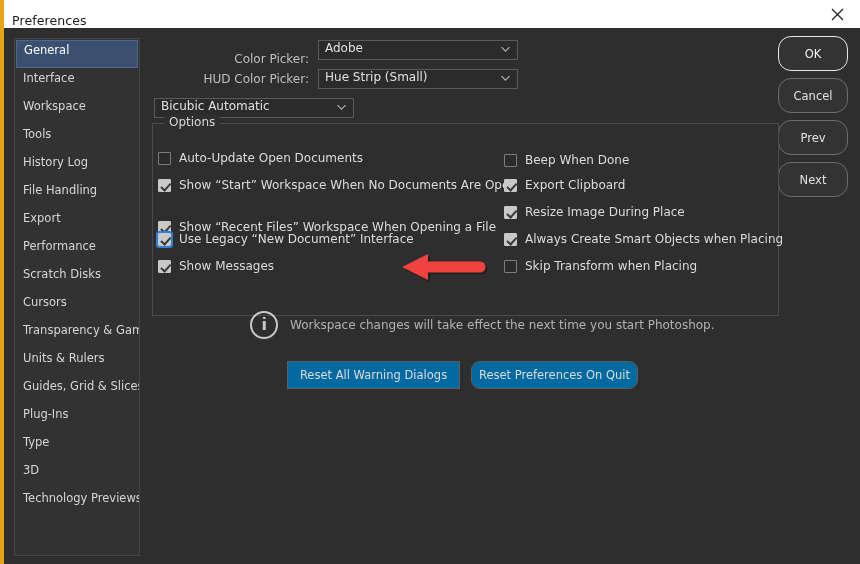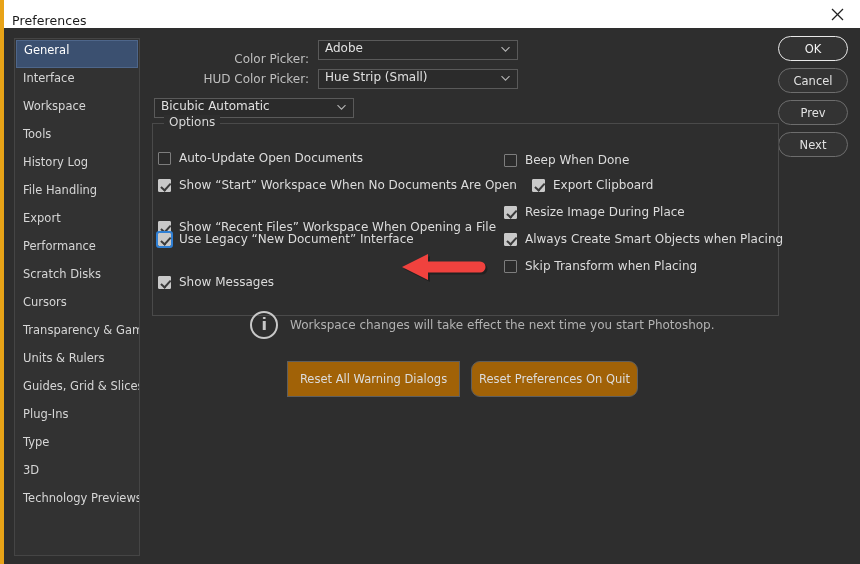--- a/index.html
+++ b/index.html
@@ -87,21 +87,21 @@
 
   
   #actions {
     position: absolute;
     right: 12px;
     top: 8px;
     width: 70px;
   }
   .pill-btn {
     width: 70px;
-    height: 25px;
+    height: 35px;
     margin-bottom: 7px;
     border-radius: 13px;
     background: #333333;
     border: 1px solid #6d6d6d;
     color: #e2e2e2;
     font-size: 11.5px;
     display: flex;
     align-items: center;
     justify-content: center;
     box-sizing: border-box;
@@ -243,22 +243,22 @@
   #note-text {
     margin-left: 12px;
     font-size: 12px;
     color: #b2b2b2;
     white-space: nowrap;
   }
 
   
   .rect-btn {
     position: absolute;
-    height: 36px;
-    background: #a16207;
+    height: 28px;
+    background: #0369a1;
     border: 1px solid #5e5e5e;
     box-sizing: border-box;
     display: flex;
     align-items: center;
     justify-content: center;
     font-size: 11.5px;
     color: #dcdcdc;
     cursor: default;
     font-family: inherit;
     white-space: nowrap;
@@ -360,31 +360,31 @@
           <span class="chk-label">Show “Start” Workspace When No Documents Are Open</span>
         </div>
         <div class="chk-row" style="left: 154px; top: 190px;">
           <span class="chk on"></span>
           <span class="chk-label">Show “Recent Files” Workspace When Opening a File</span>
         </div>
         <div class="chk-row" style="left: 154px; top: 202px;">
           <span class="chk on focused"></span>
           <span class="chk-label">Use Legacy “New Document” Interface</span>
         </div>
-        <div class="chk-row" style="left: 154px; top: 229px; margin-top: 16px;">
+        <div class="chk-row" style="left: 154px; top: 229px;">
           <span class="chk on"></span>
           <span class="chk-label">Show Messages</span>
         </div>
       </div>
     <div id="opt-right">
         <div class="chk-row" style="left: 500px; top: 121px; align-items: flex-end;">
           <span class="chk off"></span>
           <span class="chk-label">Beep When Done</span>
         </div>
-        <div class="chk-row" style="left: 500px; top: 148px; margin-left: 28px;">
+        <div class="chk-row" style="left: 500px; top: 148px;">
           <span class="chk on"></span>
           <span class="chk-label">Export Clipboard</span>
         </div>
         <div class="chk-row" style="left: 500px; top: 175px;">
           <span class="chk on"></span>
           <span class="chk-label">Resize Image During Place</span>
         </div>
         <div class="chk-row" style="left: 500px; top: 202px;">
           <span class="chk on"></span>
           <span class="chk-label">Always Create Smart Objects when Placing</span>

